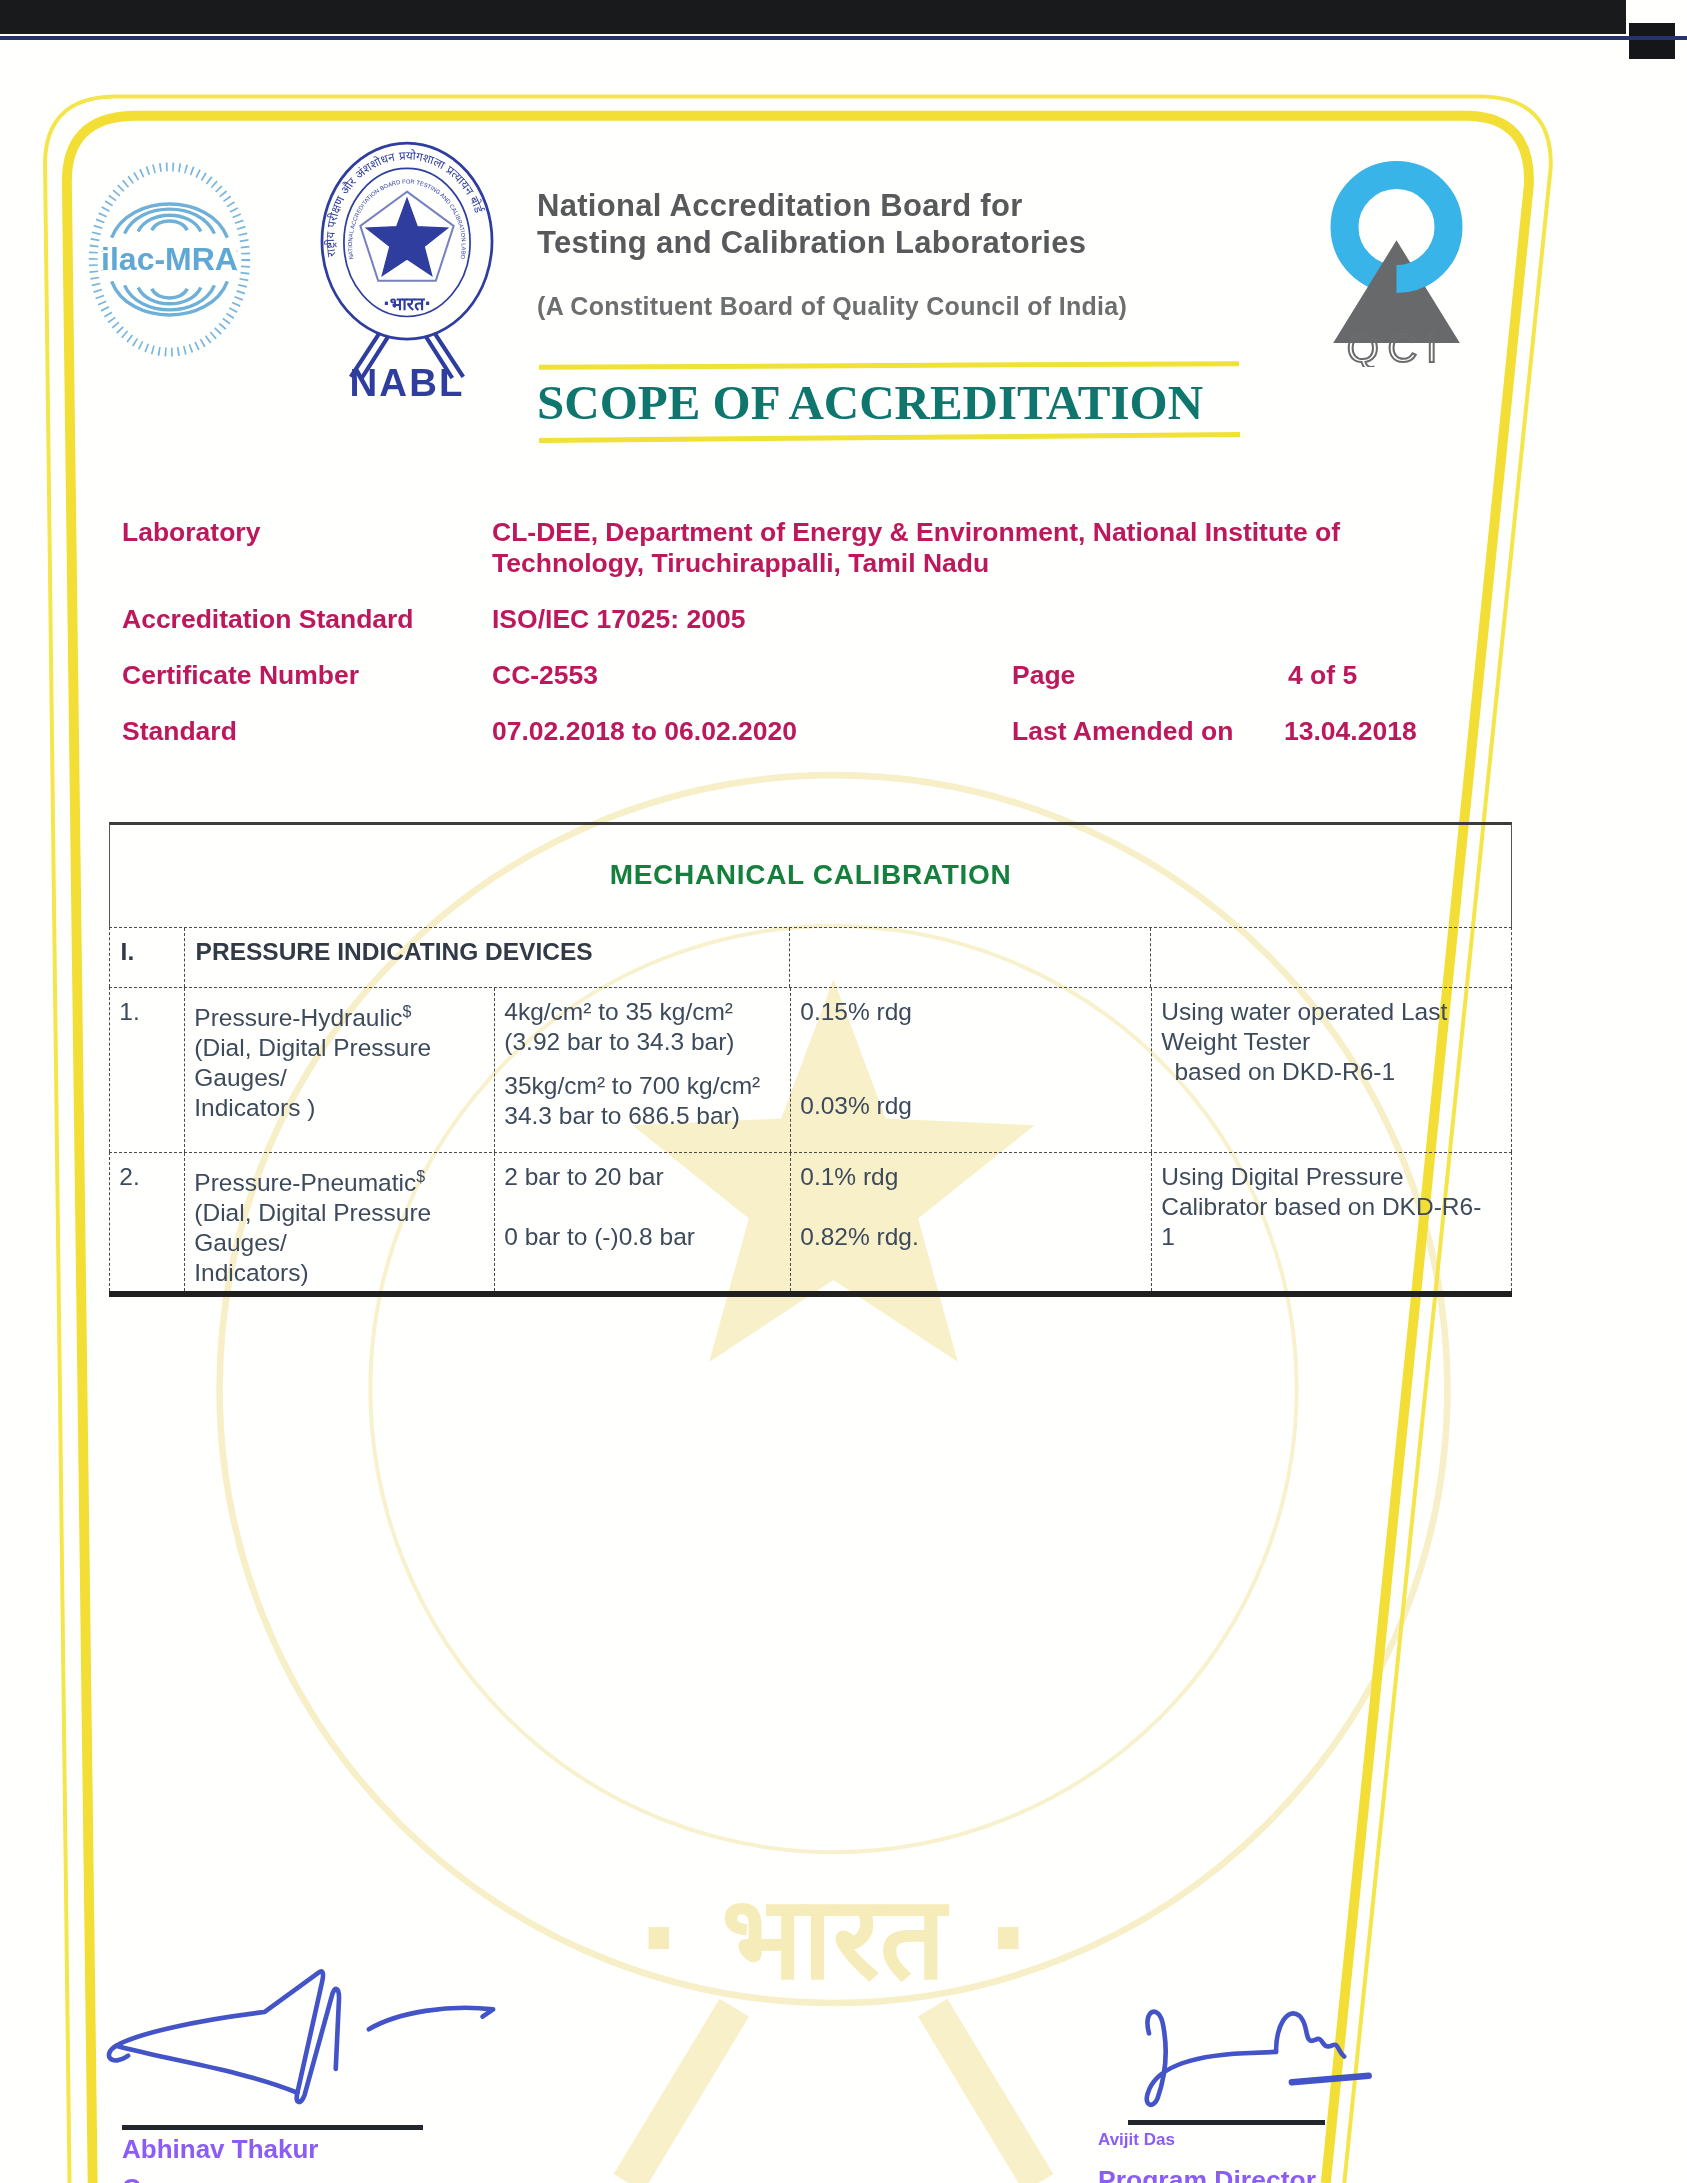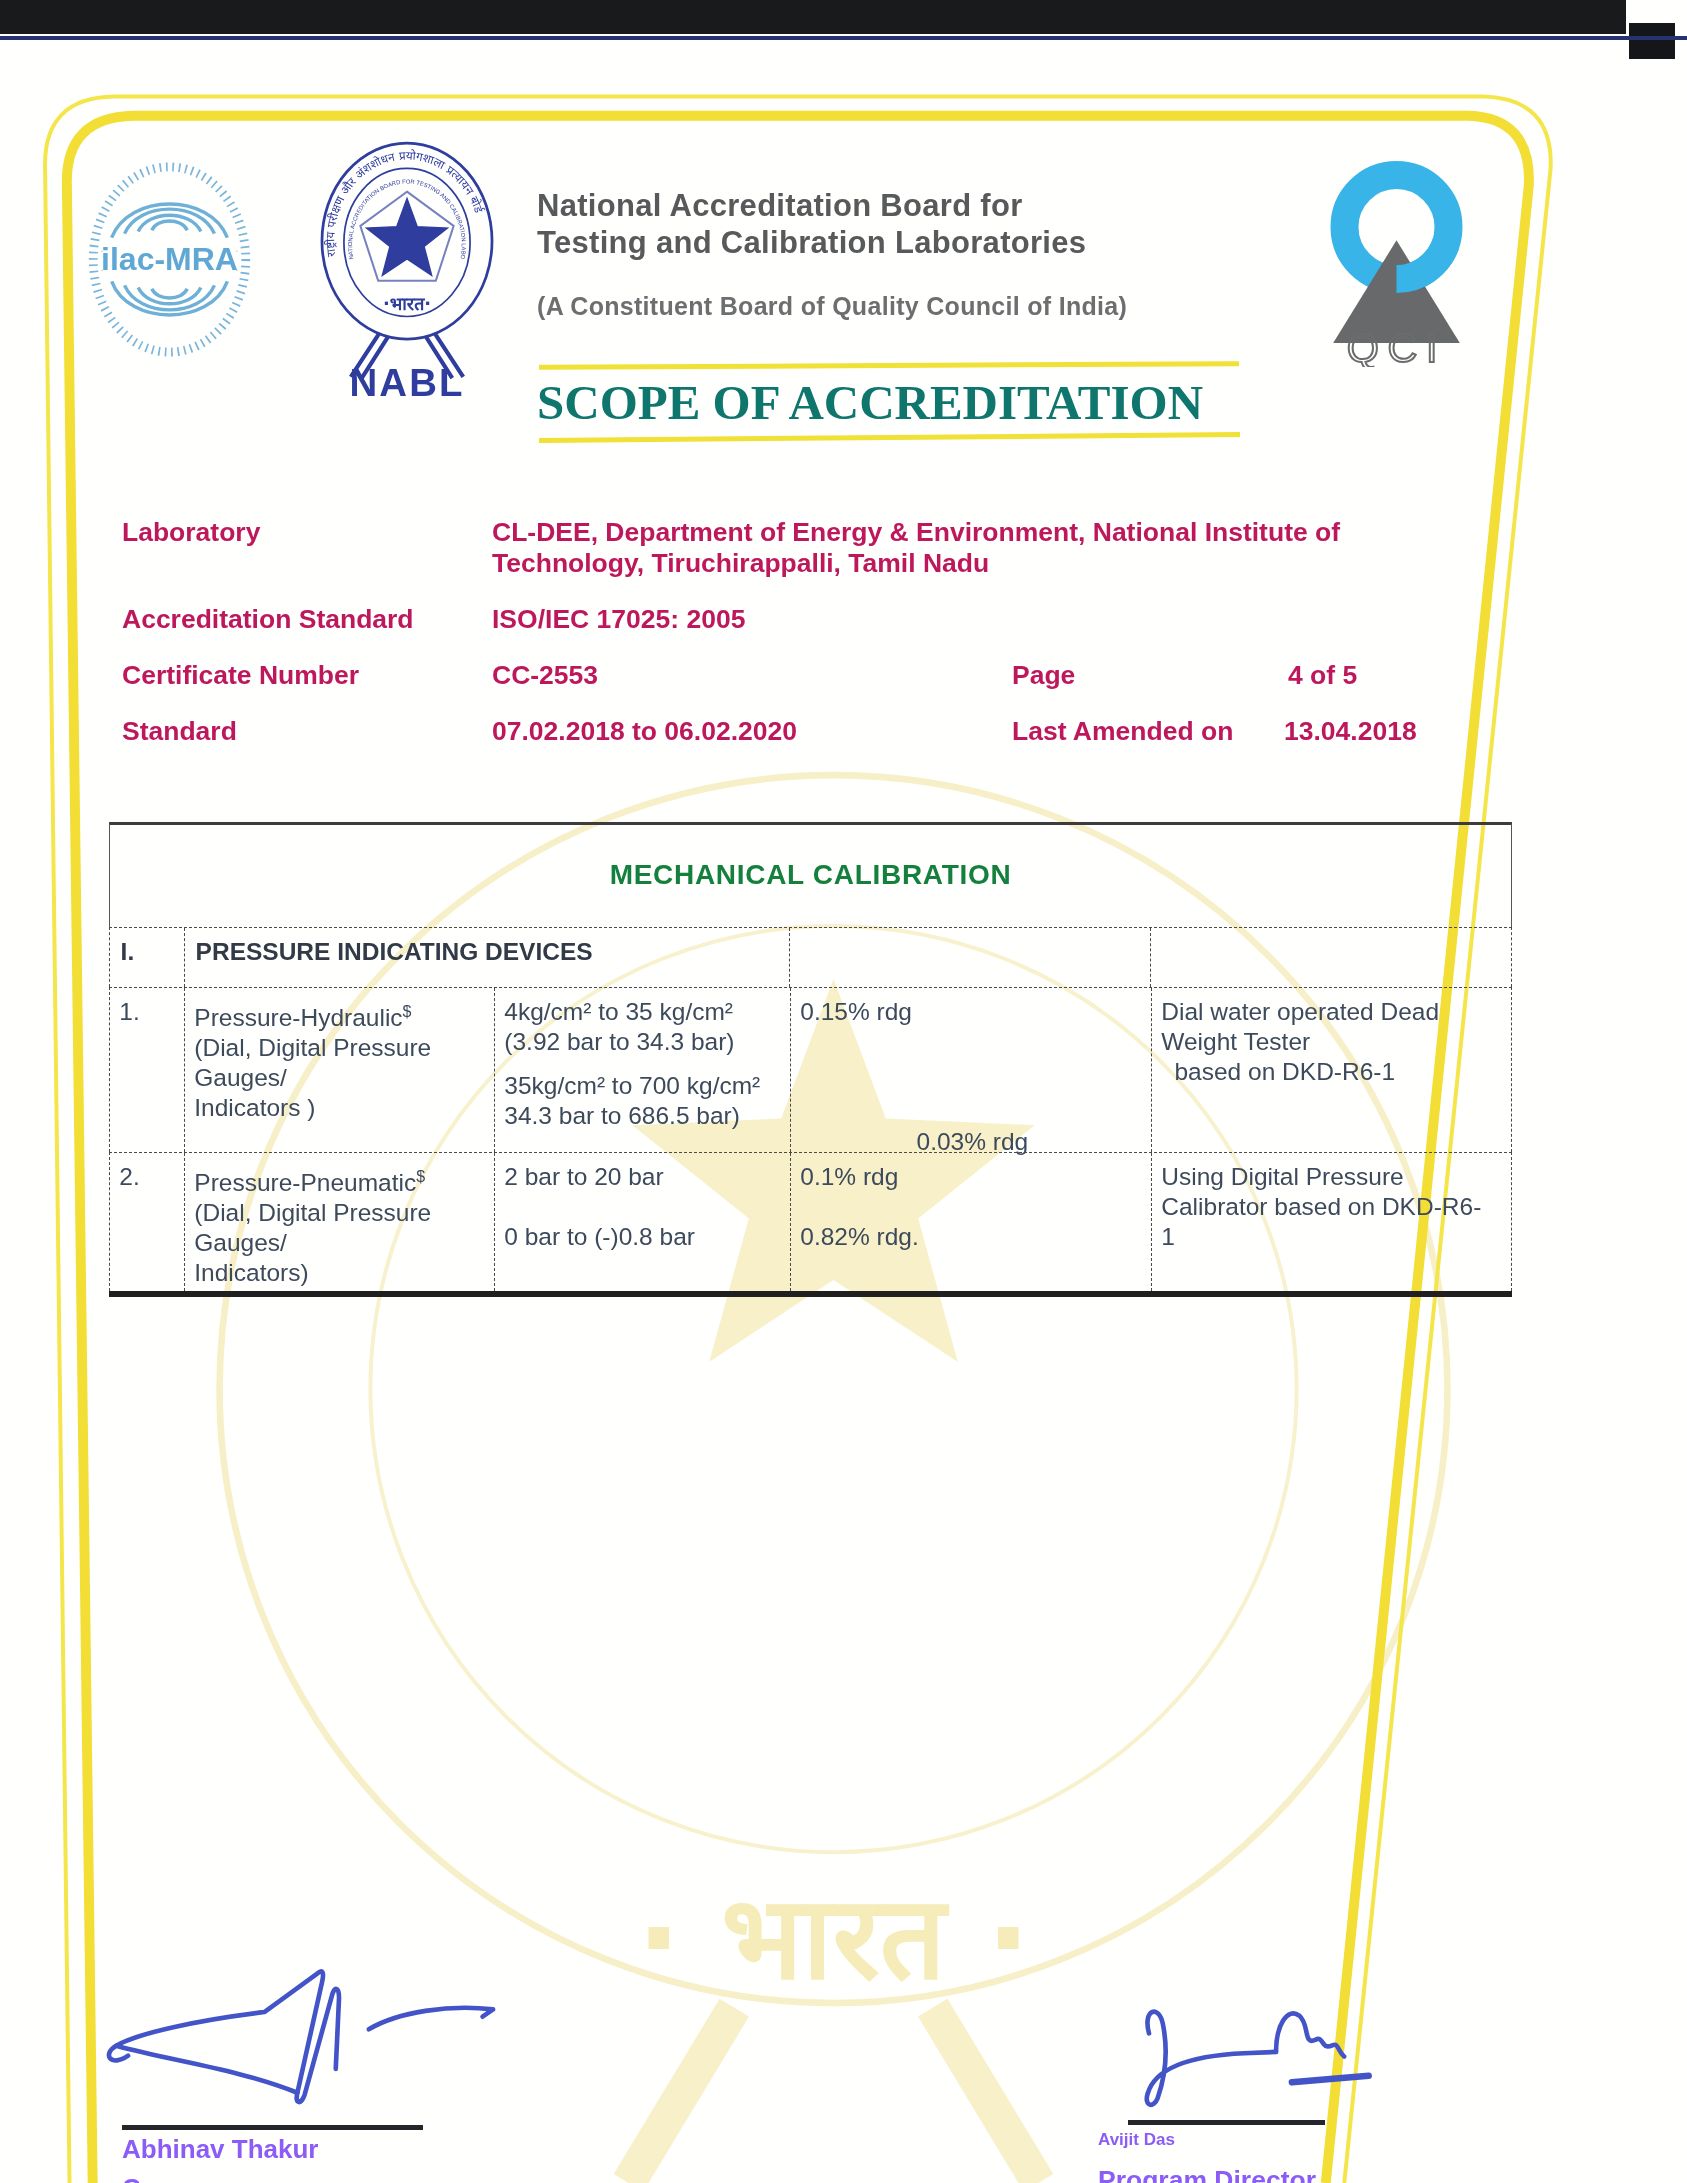--- a/index.html
+++ b/index.html
@@ -193,24 +193,24 @@
           <div>Indicators )</div>
         </div>
         <div class="c c-rng vd">
           <div>4kg/cm² to 35 kg/cm²</div>
           <div>(3.92 bar to 34.3 bar)</div>
           <div style="margin-top:14px;">35kg/cm² to 700 kg/cm²</div>
           <div>34.3 bar to 686.5 bar)</div>
         </div>
         <div class="c c-cmc vd">
           <div>0.15% rdg</div>
-          <div style="margin-top:100px;text-align:center;">0.03% rdg</div>
+          <div style="margin-top:64px;">0.03% rdg</div>
         </div>
         <div class="c c-rem">
-          <div>Dial water operated Dead</div>
+          <div>Using water operated Last</div>
           <div>Weight Tester</div>
           <div style="padding-left:13.2px;">based on DKD-R6-1</div>
         </div>
       </div>
 
       <div class="drow r2">
         <div class="c c-sl vd">2.</div>
         <div class="c c-qty vd">
           <div><span>Pressure-Pneumatic</span><sup>$</sup></div>
           <div>(Dial, Digital Pressure</div>

